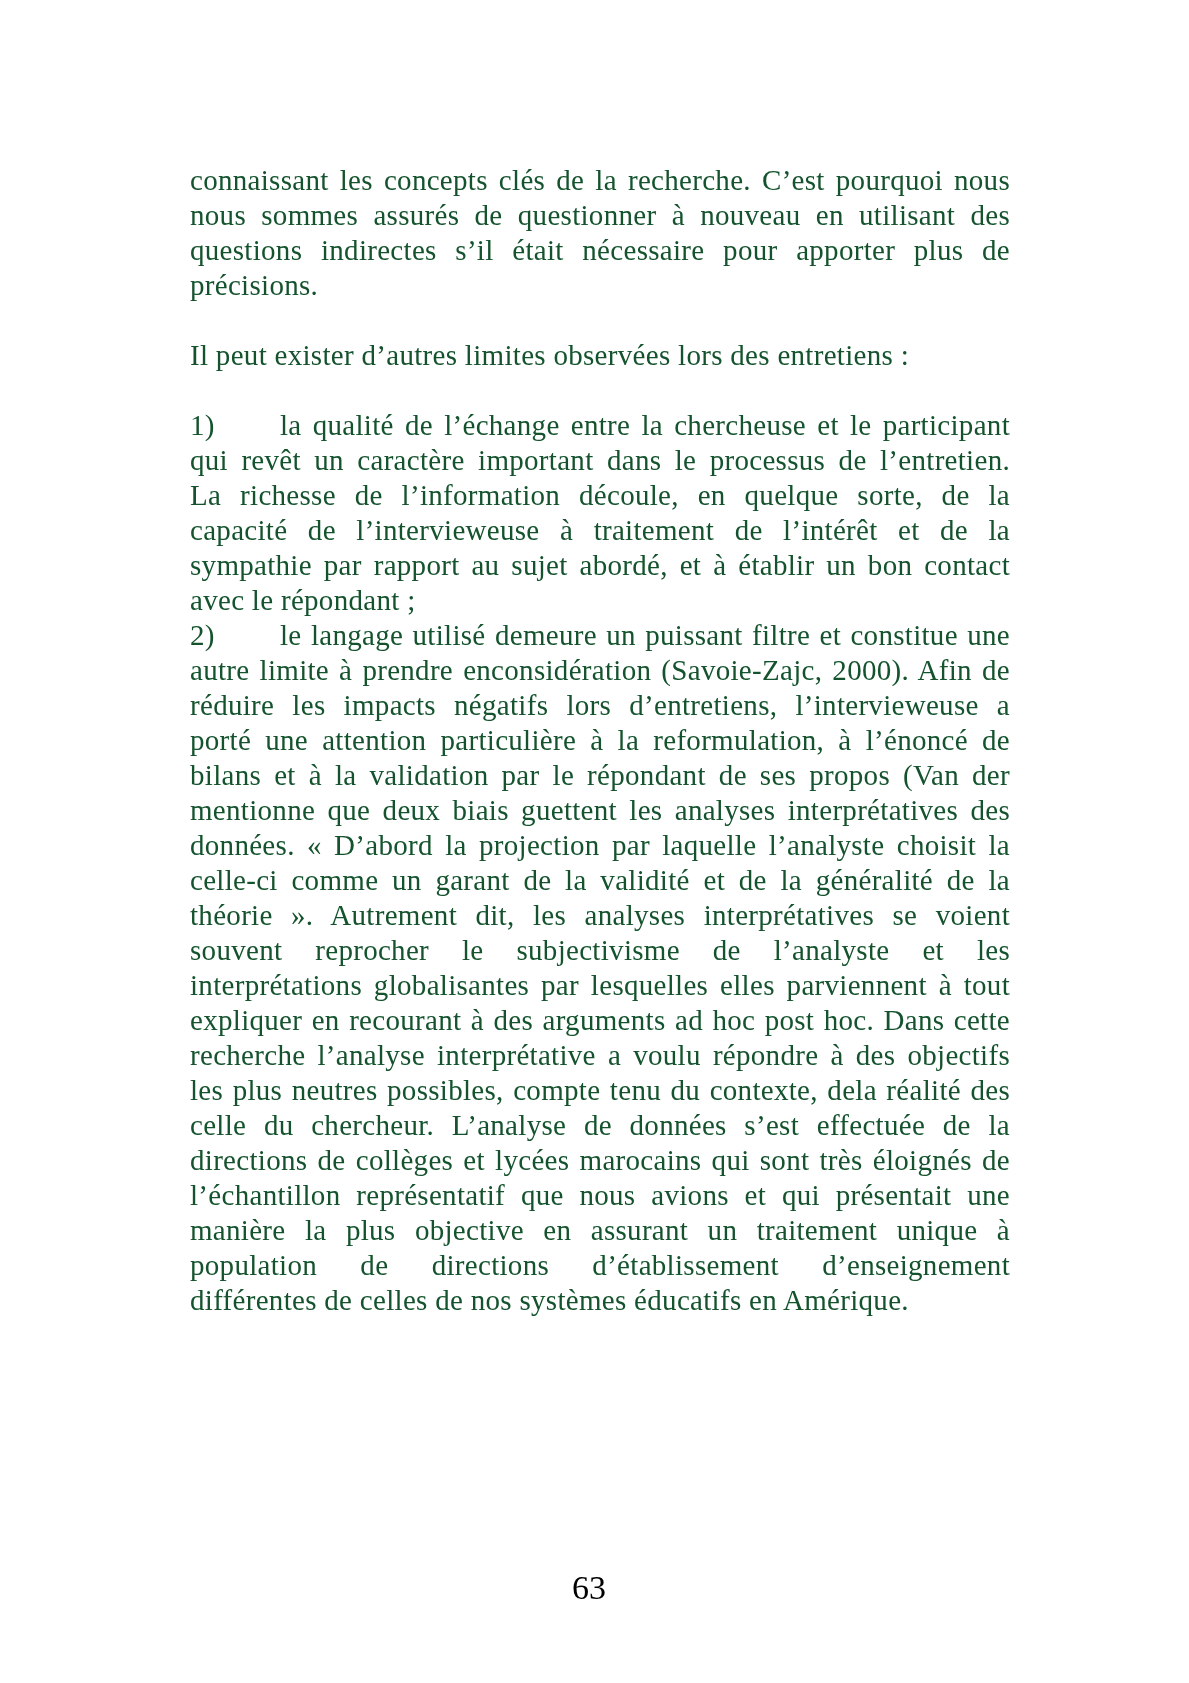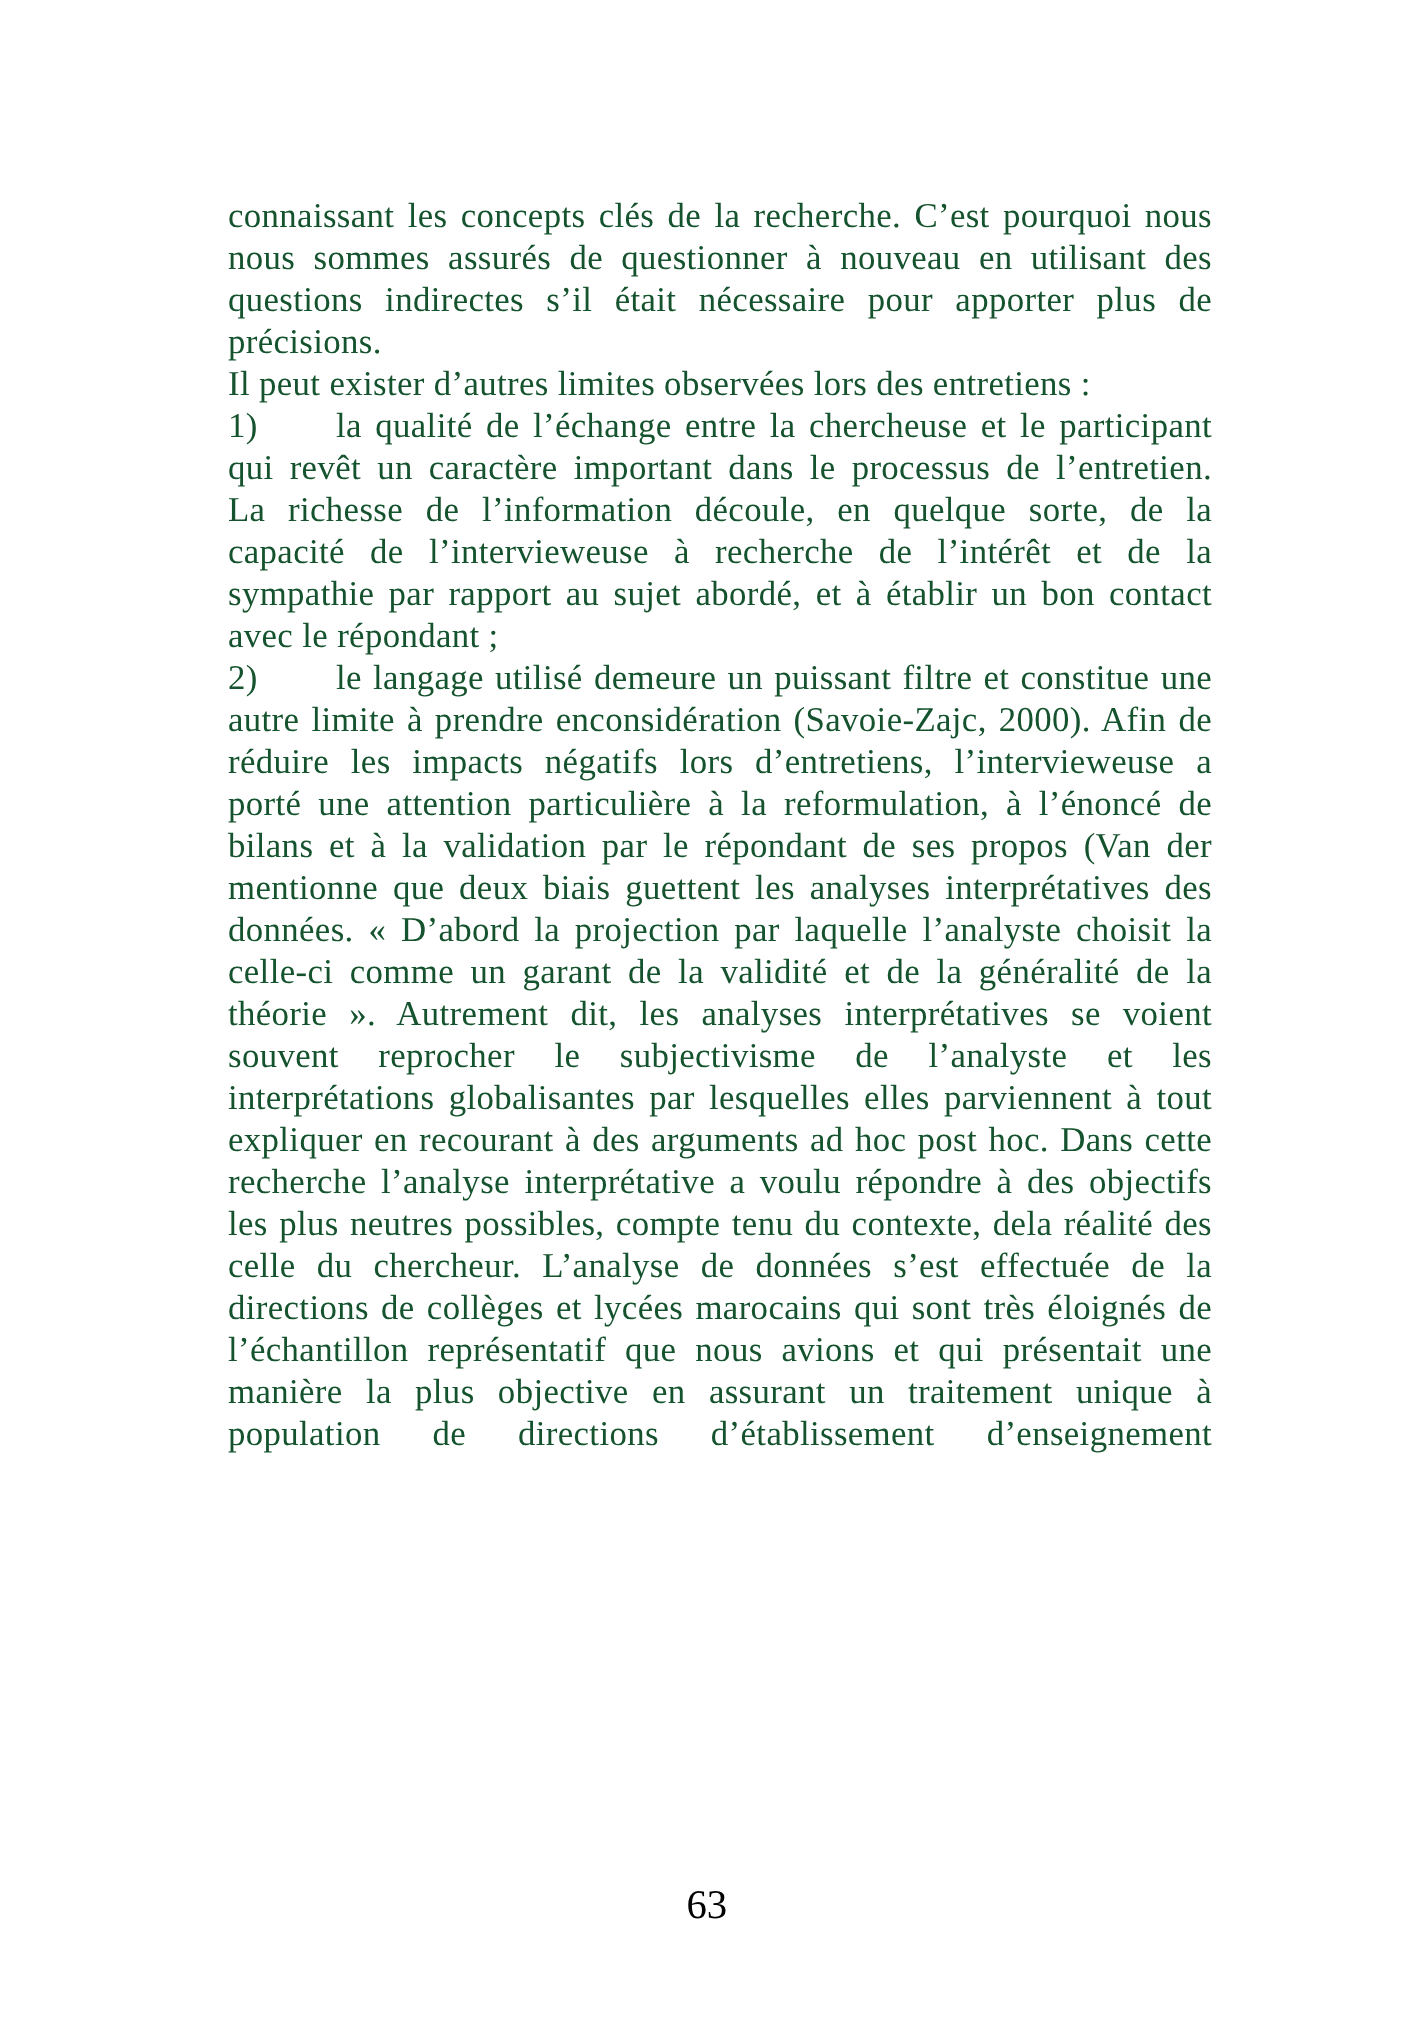--- a/index.html
+++ b/index.html
@@ -19,20 +19,21 @@
     position: absolute;
     left: 190px;
     top: 163px;
     width: 820px;
   }
   .para {
     margin: 0;
     padding: 0;
   }
   .para--spaced {
+    margin-top: 35px;
   }
   .pline {
     font-size: 29px;
     line-height: 35px;
     letter-spacing: 0.3px;
     text-align: justify;
     text-align-last: justify;
     white-space: normal;
     color: #14532d;
   }
@@ -64,21 +65,21 @@
       <div class="pline">questions indirectes s’il était nécessaire pour apporter plus de</div>
       <div class="pline last">précisions.</div>
     </div>
   <div class="para para--spaced">
       <div class="pline last">Il peut exister d’autres limites observées lors des entretiens :</div>
     </div>
   <div class="para para--spaced">
       <div class="pline"><span class="num">1)</span>la qualité de l’échange entre la chercheuse et le participant</div>
       <div class="pline">qui revêt un caractère important dans le processus de l’entretien.</div>
       <div class="pline">La richesse de l’information découle, en quelque sorte, de la</div>
-      <div class="pline">capacité de l’intervieweuse à recherche de l’intérêt et de la</div>
+      <div class="pline">capacité de l’intervieweuse à traitement de l’intérêt et de la</div>
       <div class="pline">sympathie par rapport au sujet abordé, et à établir un bon contact</div>
       <div class="pline last">avec le répondant ;</div>
     </div>
   <div class="para">
       <div class="pline"><span class="num">2)</span>le langage utilisé demeure un puissant filtre et constitue une</div>
       <div class="pline">autre limite à prendre enconsidération (Savoie-Zajc, 2000). Afin de</div>
       <div class="pline">réduire les impacts négatifs lors d’entretiens, l’intervieweuse a</div>
       <div class="pline">porté une attention particulière à la reformulation, à l’énoncé de</div>
       <div class="pline">bilans et à la validation par le répondant de ses propos (Van der</div>
       <div class="pline">mentionne que deux biais guettent les analyses interprétatives des</div>
@@ -88,16 +89,17 @@
       <div class="pline">souvent reprocher le subjectivisme de l’analyste et les</div>
       <div class="pline">interprétations globalisantes par lesquelles elles parviennent à tout</div>
       <div class="pline">expliquer en recourant à des arguments ad hoc post hoc. Dans cette</div>
       <div class="pline">recherche l’analyse interprétative a voulu répondre à des objectifs</div>
       <div class="pline">les plus neutres possibles, compte tenu du contexte, dela réalité des</div>
       <div class="pline">celle du chercheur. L’analyse de données s’est effectuée de la</div>
       <div class="pline">directions de collèges et lycées marocains qui sont très éloignés de</div>
       <div class="pline">l’échantillon représentatif que nous avions et qui présentait une</div>
       <div class="pline">manière la plus objective en assurant un traitement unique à</div>
       <div class="pline">population de directions d’établissement d’enseignement</div>
+      <div class="pline last">différentes de celles de nos systèmes éducatifs en Amérique.</div>
     </div>
 </div>
 
 <div class="page-number">63</div>
 
 </body></html>

